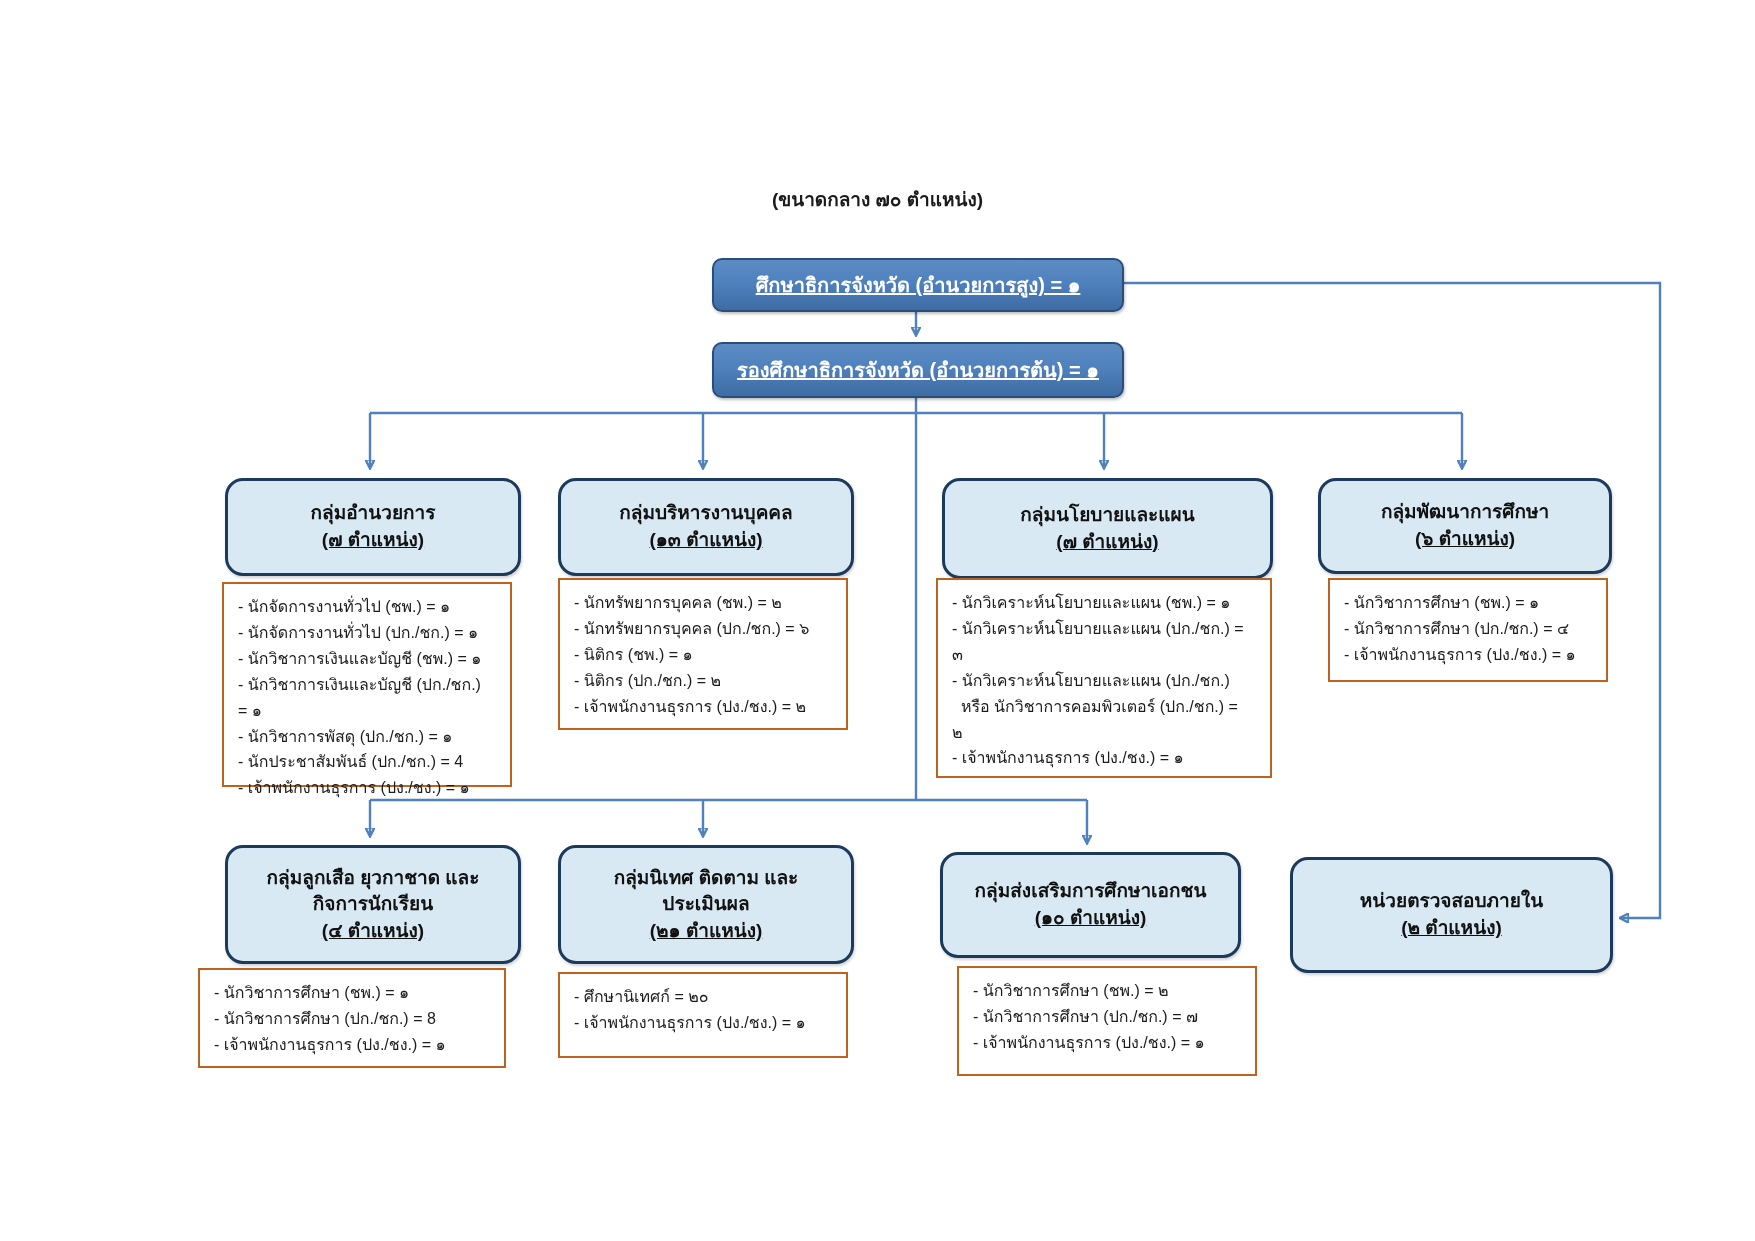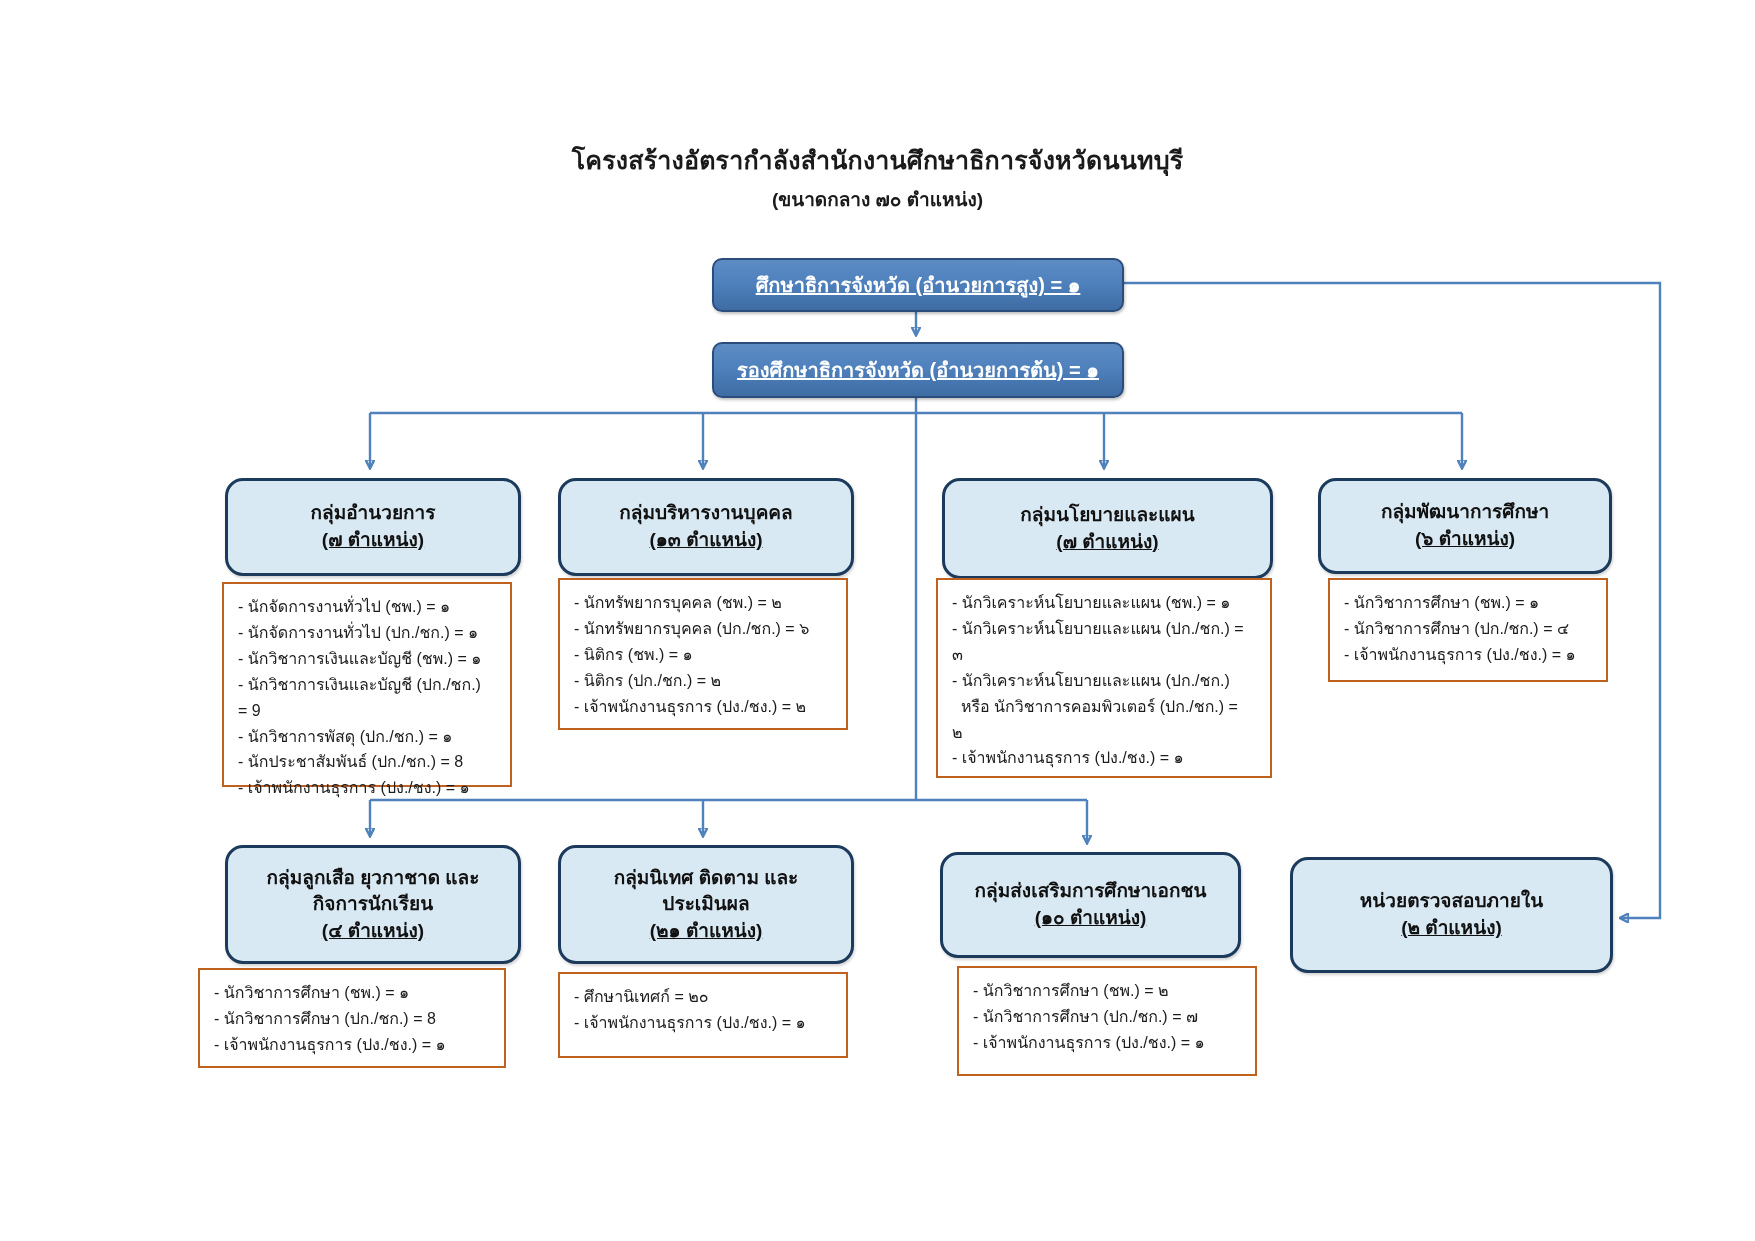--- a/index.html
+++ b/index.html
@@ -49,21 +49,20 @@
     <path d="M370 413 V466" marker-end="url(#arr)"></path>
     <path d="M703 413 V466" marker-end="url(#arr)"></path>
     <path d="M1104 413 V466" marker-end="url(#arr)"></path>
     <path d="M1462 413 V466" marker-end="url(#arr)"></path>
     <path d="M370 800 H1087"></path>
     <path d="M370 800 V834" marker-end="url(#arr)"></path>
     <path d="M703 800 V834" marker-end="url(#arr)"></path>
     <path d="M1087 800 V841" marker-end="url(#arr)"></path>
   </svg>
 
-  <div class="page-title">โครงสร้างอัตรากำลังสำนักงานศึกษาธิการจังหวัดนนทบุรี</div>
   <div class="page-subtitle">(ขนาดกลาง ๗๐ ตำแหน่ง)</div>
 
   <div class="top-node" style="left:712px;top:258px;width:408px;height:50px">
     <span>ศึกษาธิการจังหวัด (อำนวยการสูง) = ๑</span>
   </div>
   <div class="top-node" style="left:712px;top:342px;width:408px;height:52px">
     <span>รองศึกษาธิการจังหวัด (อำนวยการต้น) = ๑</span>
   </div>
 
   <div class="gnode" style="left:225px;top:478px;width:290px;height:92px">
@@ -80,23 +79,23 @@
   </div>
   <div class="gnode" style="left:1318px;top:478px;width:288px;height:90px">
     <div class="gtitle">กลุ่มพัฒนาการศึกษา</div>
     <div class="gcount">(๖ ตำแหน่ง)</div>
   </div>
 
   <div class="list-box" style="left:222px;top:582px;width:290px;height:205px">
       <div class="list-item">- นักจัดการงานทั่วไป (ชพ.) = ๑</div>
       <div class="list-item">- นักจัดการงานทั่วไป (ปก./ชก.) = ๑</div>
       <div class="list-item">- นักวิชาการเงินและบัญชี (ชพ.) = ๑</div>
-      <div class="list-item">- นักวิชาการเงินและบัญชี (ปก./ชก.) = 9</div>
+      <div class="list-item">- นักวิชาการเงินและบัญชี (ปก./ชก.) = ๑</div>
       <div class="list-item">- นักวิชาการพัสดุ (ปก./ชก.) = ๑</div>
-      <div class="list-item">- นักประชาสัมพันธ์ (ปก./ชก.) = 8</div>
+      <div class="list-item">- นักประชาสัมพันธ์ (ปก./ชก.) = 4</div>
       <div class="list-item">- เจ้าพนักงานธุรการ (ปง./ชง.) = ๑</div>
     </div>
   <div class="list-box" style="left:558px;top:578px;width:290px;height:152px">
       <div class="list-item">- นักทรัพยากรบุคคล (ชพ.) = ๒</div>
       <div class="list-item">- นักทรัพยากรบุคคล (ปก./ชก.) = ๖</div>
       <div class="list-item">- นิติกร (ชพ.) = ๑</div>
       <div class="list-item">- นิติกร (ปก./ชก.) = ๒</div>
       <div class="list-item">- เจ้าพนักงานธุรการ (ปง./ชง.) = ๒</div>
     </div>
   <div class="list-box" style="left:936px;top:578px;width:336px;height:200px">

